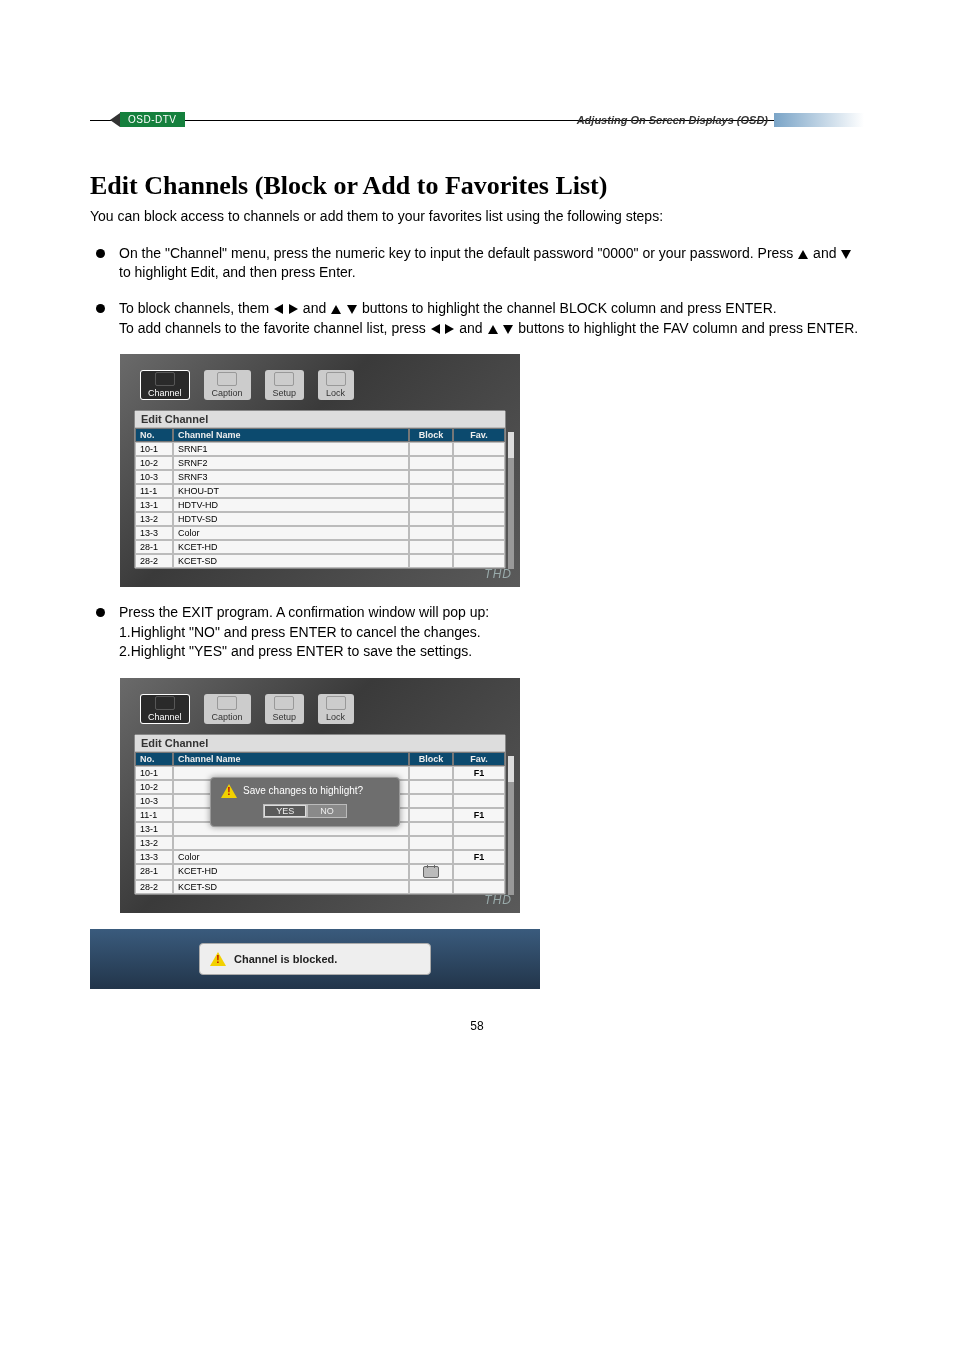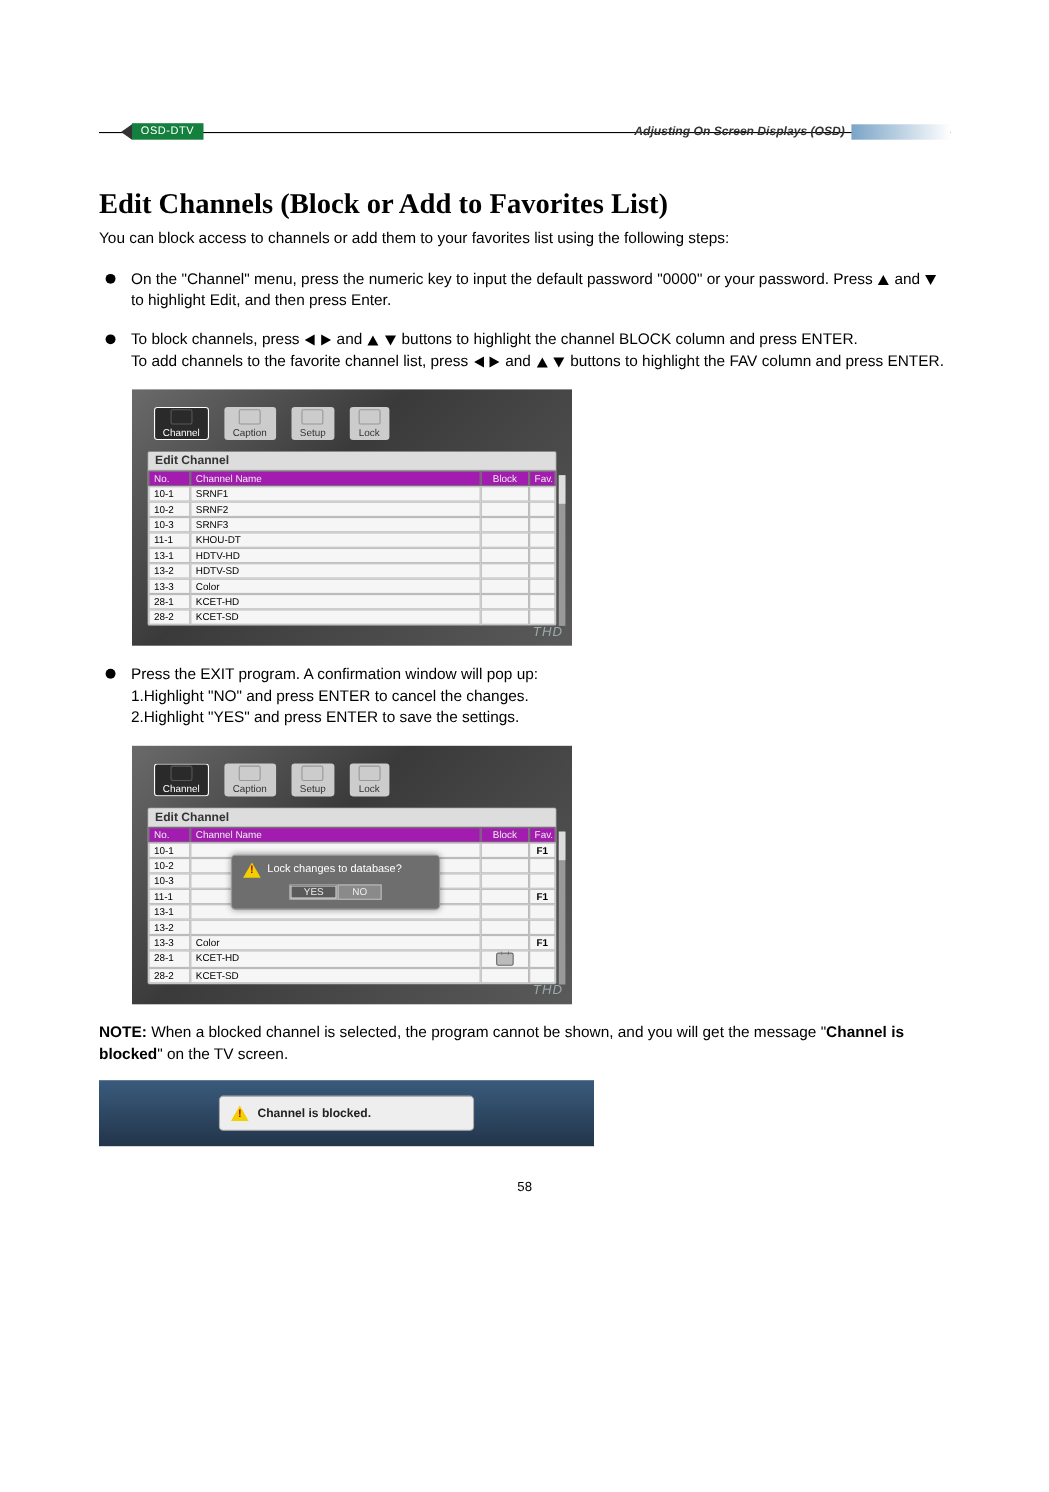--- a/index.html
+++ b/index.html
@@ -160,25 +160,25 @@
     color: #eee;
   }
   .cell {
     border: 1px solid #bbb;
     padding: 1px 4px;
     box-sizing: border-box;
     overflow: hidden;
     white-space: nowrap;
     background: #f6f6f6;
   }
-  .grid-header .cell { background: #a21caf; border-color: #777; }
+  .grid-header .cell { background: #0c4a6e; border-color: #777; font-weight: bold; }
   .c-no { width: 38px; }
   .c-name { flex: 1; }
   .c-block { width: 44px; text-align: center; }
-  .c-fav { width: 24px; text-align: center; }
+  .c-fav { width: 52px; text-align: center; }
   .scroll-rail {
     position: absolute;
     right: 6px;
     top: 78px;
     bottom: 18px;
     width: 6px;
     background: #999;
   }
   .scroll-thumb {
     position: absolute;
@@ -307,21 +307,21 @@
   <ul class="steps">
     <li>
       <span class="bullet"></span>
       <span class="bullet-text">
         <span>On the "Channel" menu, press the numeric key to input the default password "0000" or your password. Press </span><span class="tri-up"></span><span> and </span><span class="tri-down"></span><span> to highlight Edit, and then press Enter.</span>
       </span>
     </li>
     <li>
       <span class="bullet"></span>
       <span class="bullet-text">
-        <span>To block channels, press </span><span class="tri-left"></span> <span class="tri-right"></span><span> and </span><span class="tri-up"></span> <span class="tri-down"></span><span> buttons to highlight the channel BLOCK column and press ENTER.</span><br>
+        <span>To block channels, them </span><span class="tri-left"></span> <span class="tri-right"></span><span> and </span><span class="tri-up"></span> <span class="tri-down"></span><span> buttons to highlight the channel BLOCK column and press ENTER.</span><br>
         <span>To add channels to the favorite channel list, press </span><span class="tri-left"></span> <span class="tri-right"></span><span> and </span><span class="tri-up"></span> <span class="tri-down"></span><span> buttons to highlight the FAV column and press ENTER.</span>
       </span>
     </li>
   </ul>
 
   <div class="screenshot">
     <div class="tabs">
       <div class="tab active"><span class="tab-icon tab-icon-stroke"></span><span>Channel</span></div>
       <div class="tab"><span class="tab-icon tab-icon-stroke"></span><span>Caption</span></div>
       <div class="tab"><span class="tab-icon tab-icon-stroke"></span><span>Setup</span></div>
@@ -481,32 +481,29 @@
         </div>
     </div>
     <div class="scroll-rail"></div>
     <div class="scroll-thumb"></div>
     <div class="thd">THD</div>
     <div class="confirm-overlay">
       <div class="confirm-row1">
         <div class="warn-tri">
             <span class="warn-bang">!</span>
           </div>
-        <span>Lock changes to database?</span>
+        <span>Save changes to highlight?</span>
       </div>
       <div class="confirm-btns">
         <span class="cbtn sel">YES</span>
         <span class="cbtn">NO</span>
       </div>
     </div>
   </div>
 
-  <p class="note">
-    <b>NOTE:</b><span> When a blocked channel is selected, the program cannot be shown, and you will get the message "</span><b>Channel is blocked</b><span>" on the TV screen.</span>
-  </p>
 
   <div class="blocked-bar">
     <div class="blocked-inner">
       <div class="warn-tri">
           <span class="warn-bang">!</span>
         </div>
       <span>Channel is blocked.</span>
     </div>
   </div>
 

